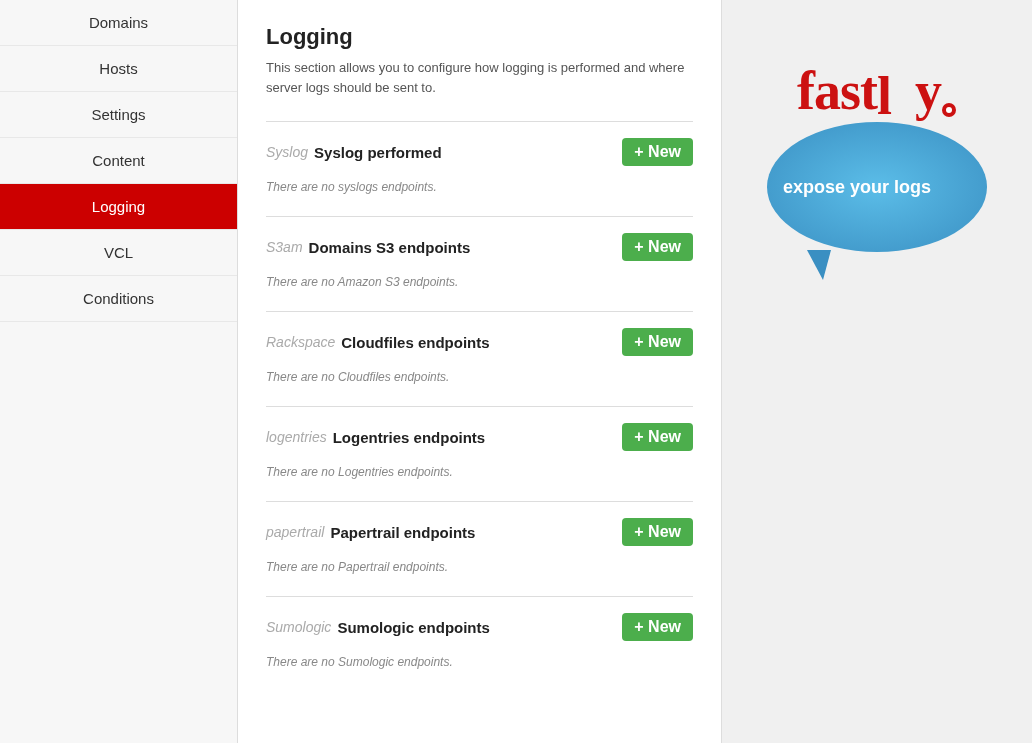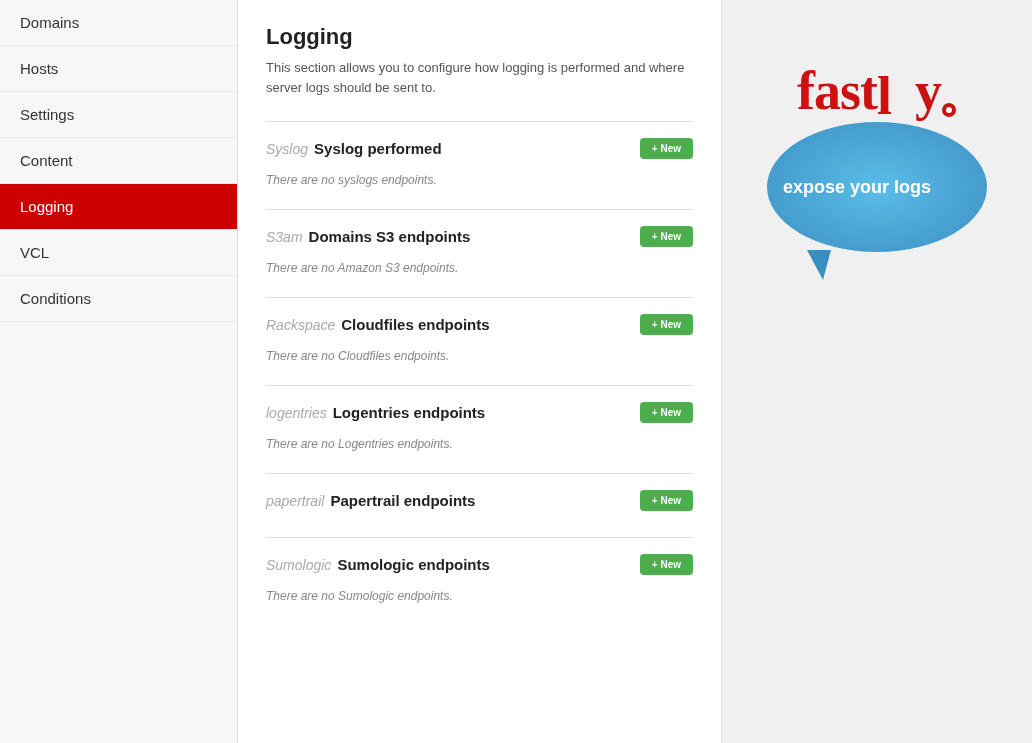--- a/index.html
+++ b/index.html
@@ -20,20 +20,21 @@
       background: #f0f0f0;
     }
 
     
     .sidebar {
       width: 238px;
       background: #f7f7f7;
       border-right: 1px solid #ddd;
       height: 100%;
       flex-shrink: 0;
+      text-align: center;
     }
 
     .sidebar-item {
       display: block;
       padding: 14px 20px;
       font-size: 15px;
       color: #333;
       cursor: pointer;
       border-bottom: 1px solid #e8e8e8;
       text-decoration: none;
@@ -102,21 +103,21 @@
       font-weight: 700;
       color: #222;
     }
 
     .btn-new {
       background: #4cae4c;
       color: #fff;
       border: none;
       border-radius: 4px;
       padding: 5px 12px;
-      font-size: 10px;
+      font-size: 16px;
       cursor: pointer;
       font-weight: 600;
     }
 
     .btn-new::before {
       content: '+ ';
     }
 
     .empty-message {
       font-size: 12px;
@@ -246,20 +247,21 @@
             <p class="empty-message">There are no Logentries endpoints.</p>
           </div>
           <div class="endpoint-section">
             <div class="endpoint-header">
               <div class="endpoint-title-group">
                 <span class="endpoint-icon-label">papertrail</span>
                 <span class="endpoint-title">Papertrail endpoints</span>
               </div>
               <button class="btn-new">New</button>
             </div>
+            <p class="empty-message">There are no Papertrail endpoints.</p>
           </div>
           <div class="endpoint-section">
             <div class="endpoint-header">
               <div class="endpoint-title-group">
                 <span class="endpoint-icon-label">Sumologic</span>
                 <span class="endpoint-title">Sumologic endpoints</span>
               </div>
               <button class="btn-new">New</button>
             </div>
             <p class="empty-message">There are no Sumologic endpoints.</p>

